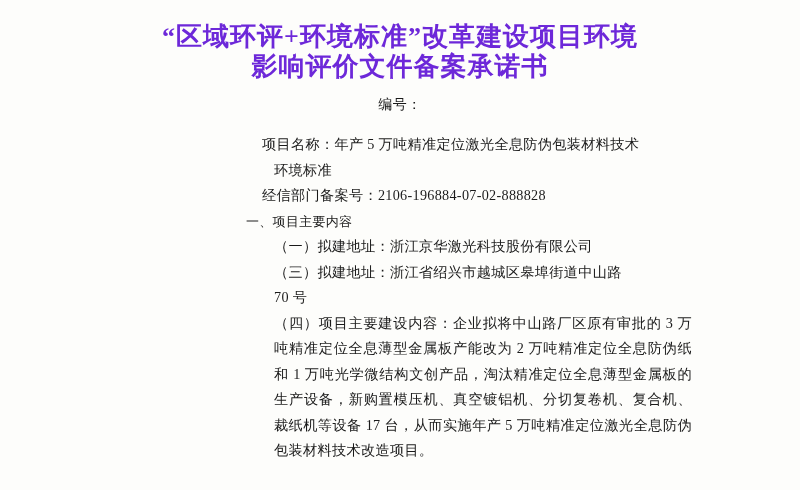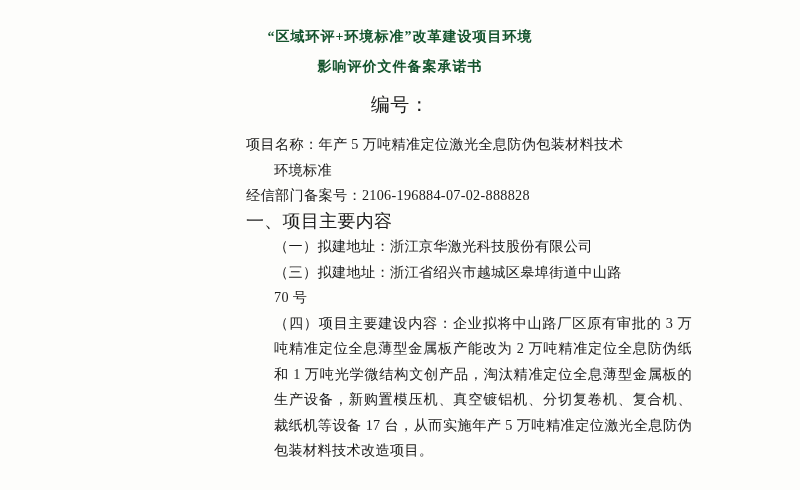--- a/index.html
+++ b/index.html
@@ -23,49 +23,49 @@
     padding: 14px 56px 0 56px;
     overflow: hidden;
   }
   .title-block {
     text-align: center;
     margin: 0 auto;
     width: 560px;
     padding-top: 8px;
   }
   .title-line {
-    font-size: 14px;
+    font-size: 26px;
     font-weight: bold;
     letter-spacing: 1px;
     line-height: 30px;
-    color: #14532d;
+    color: #6d28d9;
   }
   .doc-number {
     text-align: center;
-    font-size: 19px;
+    font-size: 14px;
     line-height: 26px;
     margin-top: 10px;
     letter-spacing: 0.5px;
   }
   .body-block {
     margin-top: 14px;
     padding-left: 190px;
     padding-right: 52px;
   }
   .para {
     font-size: 14.2px;
     line-height: 25.5px;
     text-align: justify;
     letter-spacing: 0.3px;
     margin: 0;
   }
   .indent-2 { padding-left: 28px; }
-  .hang { text-indent: 0; }
+  .hang { text-indent: 0; margin-left: 16px; }
   .section-head {
-    font-size: 18px;
+    font-size: 13px;
     line-height: 25.5px;
     letter-spacing: 0.3px;
     margin: 0;
   }
   .bottom-fade {
     position: absolute;
     left: 0;
     right: 0;
     bottom: 0;
     height: 10px;

